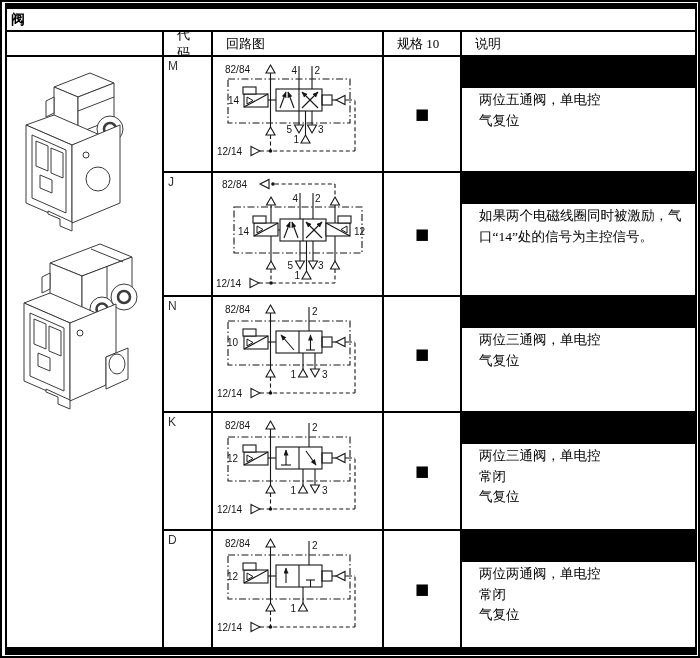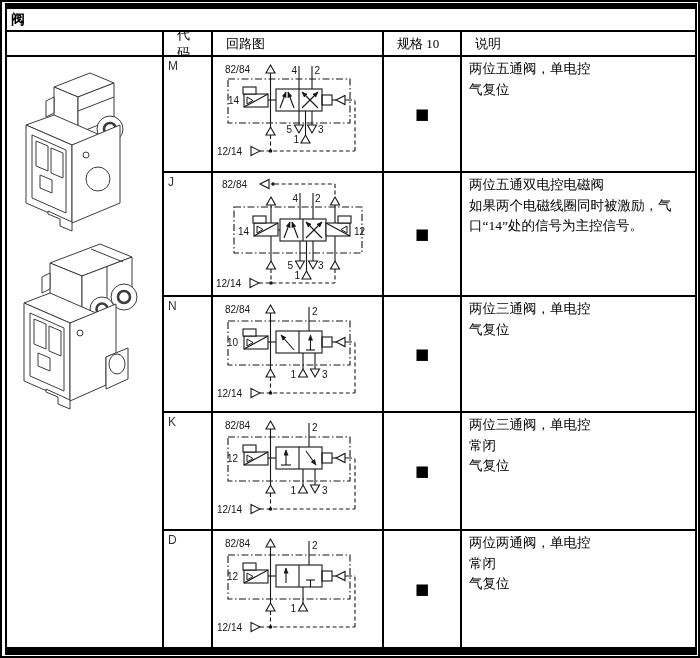--- a/index.html
+++ b/index.html
@@ -19,21 +19,21 @@
   .tbl > div { background:#fff; box-sizing:border-box; overflow:hidden; }
   .c-title { grid-column:1/6; background:#b7d6e9; display:flex; align-items:center;
              font-weight:bold; font-size:14px; padding:0 4px; }
   .c-head  { background:#d5e9f5; font-size:13px; padding:2px 13px; display:flex; align-items:center; }
   .c-img   { grid-row:3/8; display:flex; flex-direction:column; align-items:center; padding-top:2px; }
   .c-code  { font-family:"Liberation Sans","DejaVu Sans",sans-serif; font-size:12px;
              padding:2px 4px; color:#333; }
   .c-circ  { padding:2px 17px 0 1px; }
   .c-spec  { background:#d9d9d9; display:flex; align-items:center; justify-content:center; }
   .marker  { font-family:"DejaVu Sans",sans-serif; font-size:15px; line-height:1; color:#000; }
-  .c-desc  { font-size:13.5px; line-height:20.5px; padding:2px 7px 2px 7px; }
+  .c-desc  { font-size:13.5px; line-height:20.5px; padding:2px 7px 2px 17px;margin-top:31px; }
   .c-desc p { margin:0; }
   svg.circ text { font-family:"Liberation Sans","DejaVu Sans",sans-serif; font-size:10px;
                   fill:#161616; stroke:none; }
   .ln  { stroke:#161616; stroke-width:1.1; fill:none; }
   .dsh { stroke-dasharray:4,2.6; }
   .dd  { stroke-dasharray:7,2.5,1.5,2.5; }
   .tri { fill:#fff; stroke:#161616; stroke-width:1.1; }
   .dot { fill:#161616; stroke:none; }
   .iso { stroke:#3c3c3c; stroke-width:1; fill:#fff; stroke-linejoin:round; }
   .iso2{ stroke:#3c3c3c; stroke-width:2.6; fill:#fff; }
@@ -215,21 +215,20 @@
         <text x="104" y="94">3</text>
         <line class="ln" x1="92.5" y1="66" x2="92.5" y2="96"></line>
         <use href="#tri-up" class="tri" x="88" y="96"></use>
         <text x="86" y="104" text-anchor="end">1</text>
       </svg>
     </div>
     <div class="c-spec">
         <span class="marker">■</span>
       </div>
     <div class="c-desc">
-      <p>两位五通双电控电磁阀</p>
       <p>如果两个电磁线圈同时被激励，气口“14”处的信号为主控信号。</p>
     </div>
 
     <div class="c-code"><span>N</span></div>
     <div class="c-circ">
       <svg class="circ" width="167" height="112" viewBox="0 0 167 112">
         <rect class="ln dd" x="14" y="22" width="122" height="44"></rect>
         <text x="11" y="14">82/84</text>
         <use href="#tri-up" class="tri" x="52" y="6"></use>
         <line class="ln" x1="56.5" y1="14" x2="56.5" y2="70"></line>

